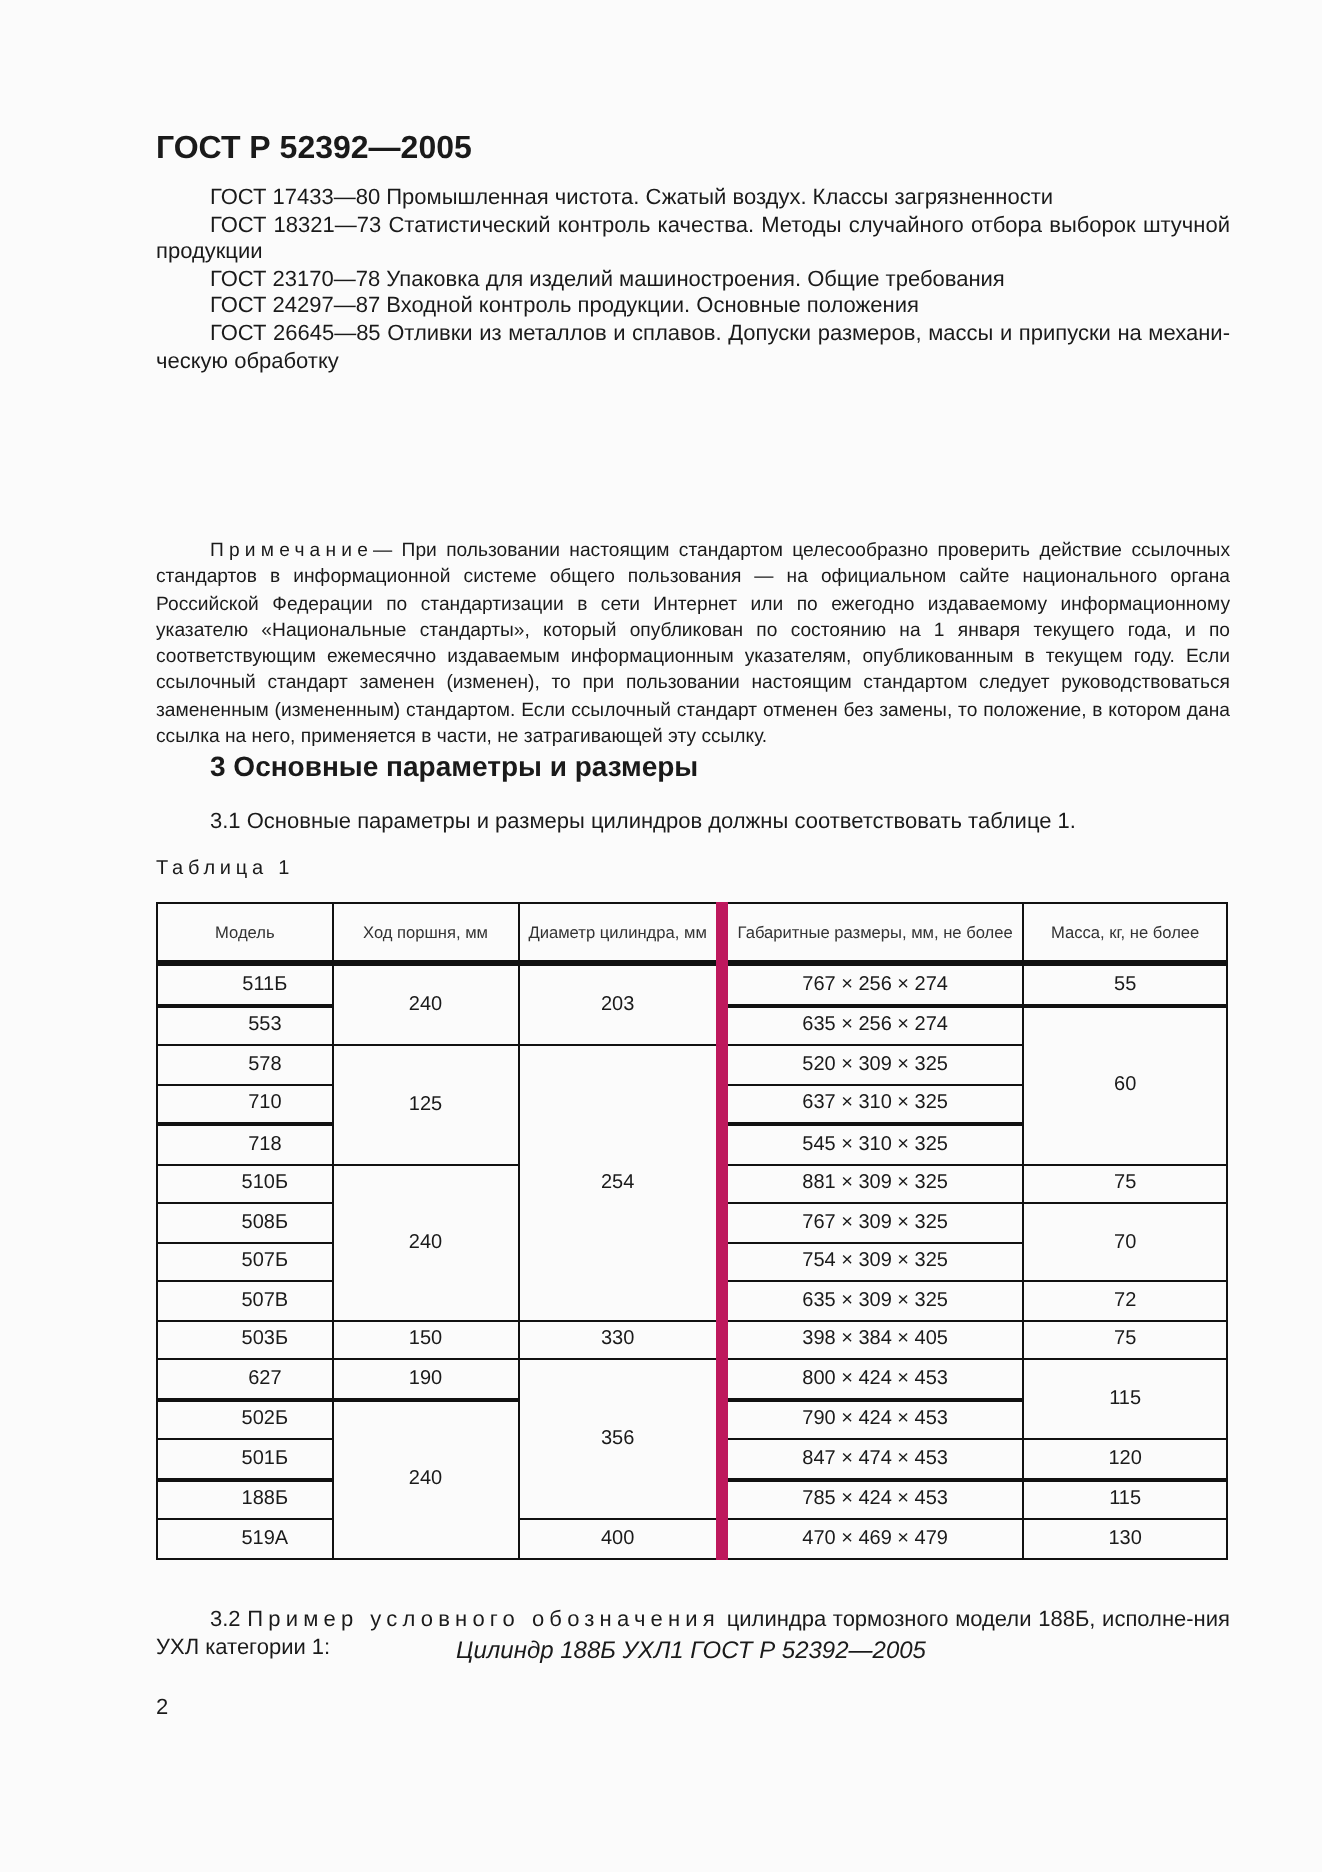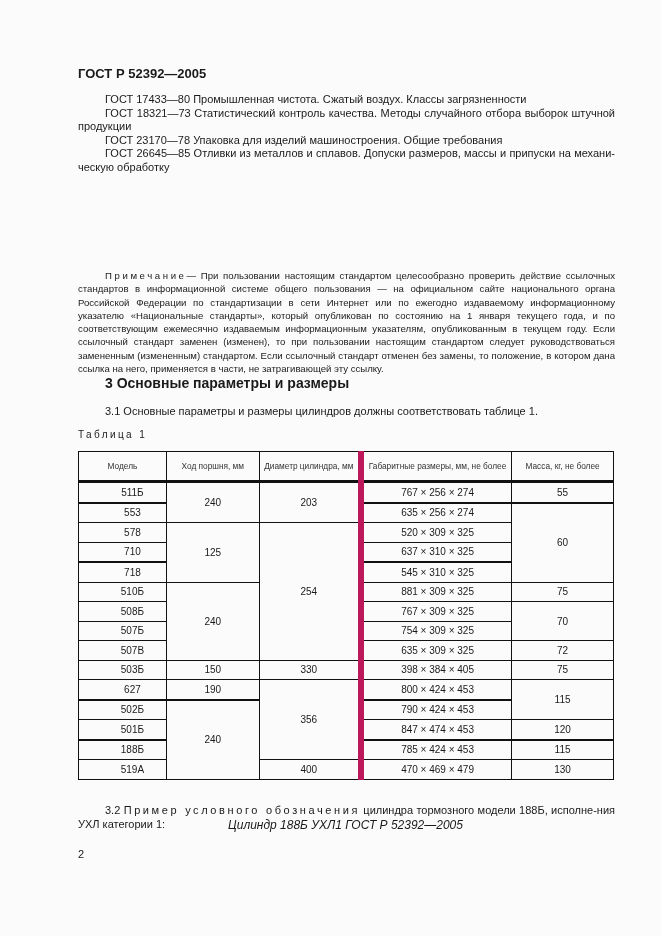--- a/index.html
+++ b/index.html
@@ -1,21 +1,21 @@
 <!DOCTYPE html>
 <html><head>
 <meta charset="utf-8">
 <style>
   html, body { margin:0; padding:0; }
   body {
     width:661px; height:936px; background:#fbfbfb; position:relative;
     font-family:"Liberation Sans", sans-serif; color:#1a1a1a; overflow:hidden;
   }
   .abs { position:absolute; }
-  .hdr { left:78px; top:66px; font-weight:bold; font-size:13px; }
+  .hdr { left:78px; top:66px; font-weight:bold; font-size:16px; }
   .p { font-size:11px; line-height:13.6px; }
   .ref { left:78px; width:537px; text-align:justify; }
   .ref .ind { display:inline-block; width:27px; }
   .note { left:78px; width:537px; font-size:9.6px; line-height:13.3px; text-align:justify; }
   .spaced { letter-spacing:2.6px; }
   .sec { left:105px; top:375px; font-size:14px; font-weight:bold; }
   .tcap { left:78px; top:429px; font-size:10px; letter-spacing:2.4px; }
   table { position:absolute; left:78px; top:451px; border-collapse:collapse; width:536px; }
   td, th { border:1px solid #111; font-size:10px; padding:0; height:18.5px; text-align:center; }
   th { font-weight:normal; font-size:8.3px; line-height:11px; height:28px; color:#333; }
@@ -28,20 +28,21 @@
 </style>
 </head>
 <body>
 
 <div class="abs hdr">ГОСТ Р 52392—2005</div>
 
 <div class="abs p ref" style="top:93px">
   <div><span class="ind"></span><span>ГОСТ 17433—80 Промышленная чистота. Сжатый воздух. Классы загрязненности</span></div>
   <div><span class="ind"></span><span>ГОСТ 18321—73 Статистический контроль качества. Методы случайного отбора выборок штучной продукции</span></div>
   <div><span class="ind"></span><span>ГОСТ 23170—78 Упаковка для изделий машиностроения. Общие требования</span></div>
+  <div><span class="ind"></span><span>ГОСТ 24297—87 Входной контроль продукции. Основные положения</span></div>
   <div><span class="ind"></span><span>ГОСТ 26645—85 Отливки из металлов и сплавов. Допуски размеров, массы и припуски на механи-ческую обработку</span></div>
 </div>
 
 <div class="abs note" style="top:269px">
   <span class="ind" style="display:inline-block;width:27px"></span><span class="spaced">Примечание</span><span>— При пользовании настоящим стандартом целесообразно проверить действие ссылочных стандартов в информационной системе общего пользования — на официальном сайте национального органа Российской Федерации по стандартизации в сети Интернет или по ежегодно издаваемому информационному указателю «Национальные стандарты», который опубликован по состоянию на 1 января текущего года, и по соответствующим ежемесячно издаваемым информационным указателям, опубликованным в текущем году. Если ссылочный стандарт заменен (изменен), то при пользовании настоящим стандартом следует руководствоваться замененным (измененным) стандартом. Если ссылочный стандарт отменен без замены, то положение, в котором дана ссылка на него, применяется в части, не затрагивающей эту ссылку.</span>
 </div>
 
 <div class="abs sec">3 Основные параметры и размеры</div>
 <div class="abs p" style="left:105px; top:405px">3.1 Основные параметры и размеры цилиндров должны соответствовать таблице 1.</div>
 

